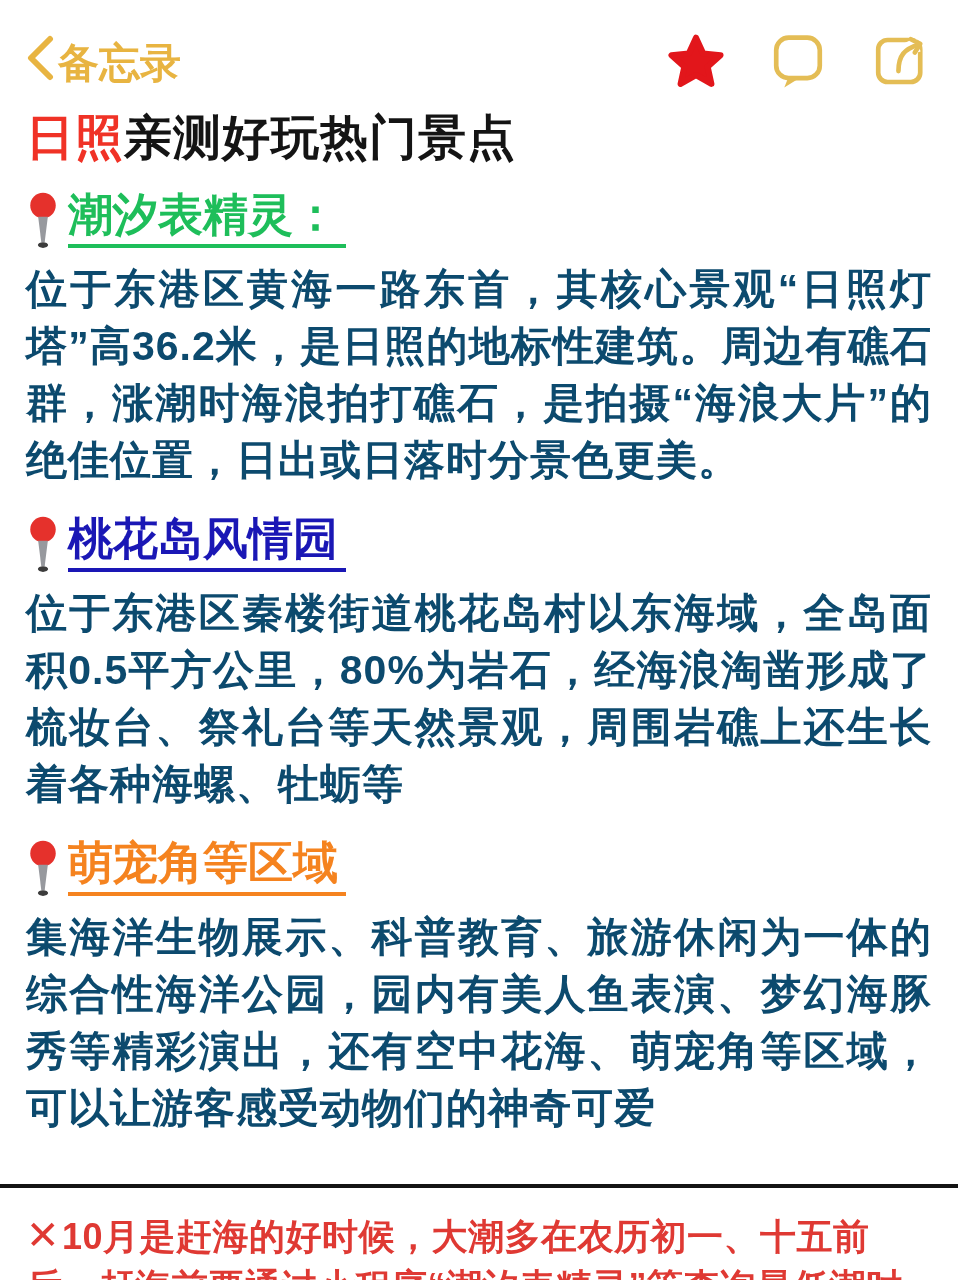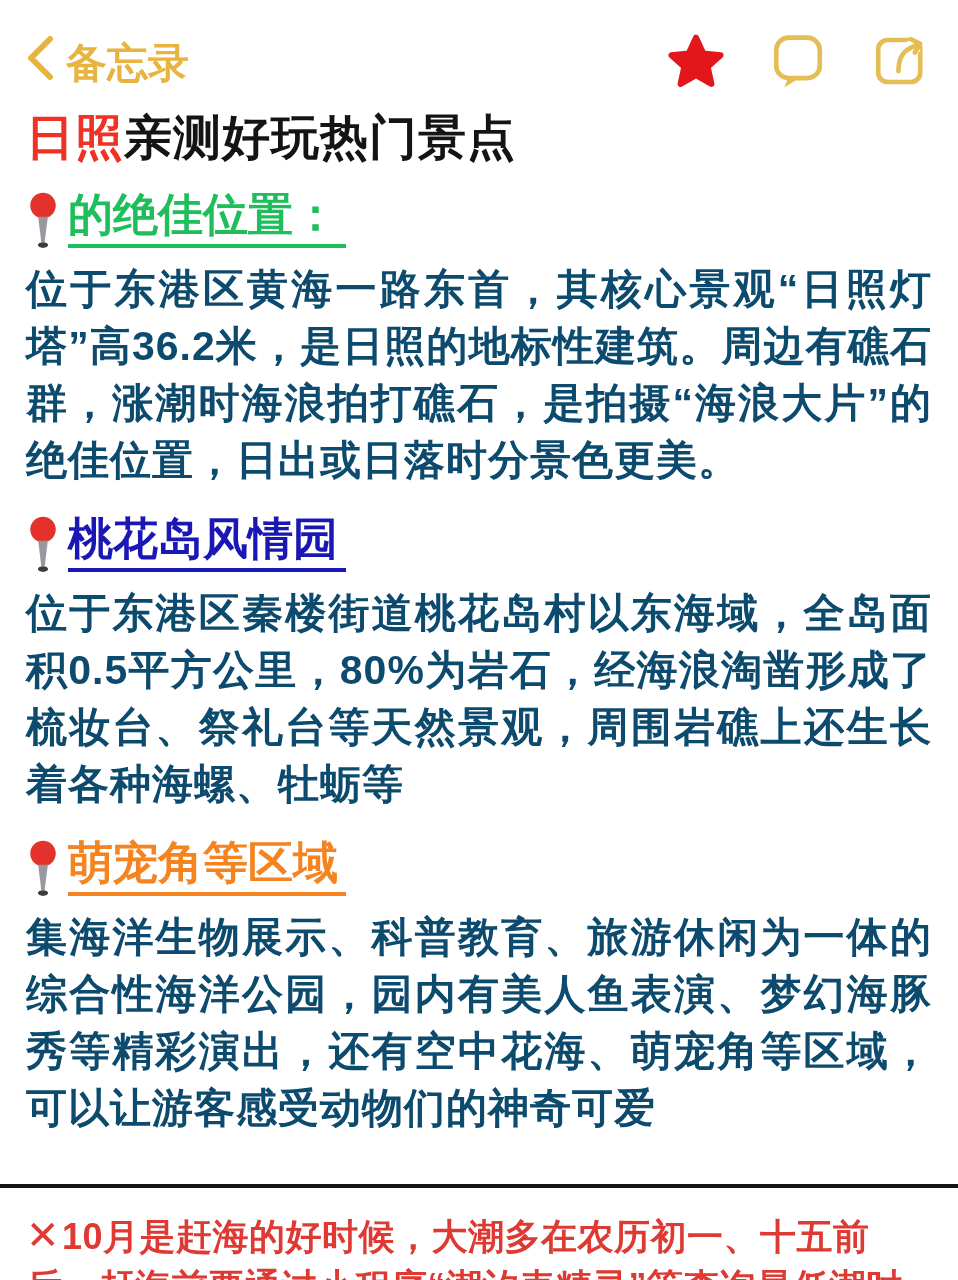--- a/index.html
+++ b/index.html
@@ -15,21 +15,21 @@
   .navbar {
     display: flex;
     justify-content: space-between;
     align-items: center;
     padding: 30px 30px 0 26px;
     height: 96px;
   }
   .back-button {
     display: flex;
     align-items: flex-end;
-    gap: 12px;
+    gap: 4px;
     color: #e8b441;
     font-size: 41px;
     font-weight: 700;
     cursor: pointer;
   }
   .nav-actions {
     display: flex;
     align-items: center;
     gap: 46px;
   }
@@ -174,21 +174,21 @@
 
   <section class="section">
     <div class="sec-head">
       <span class="pin">
         <svg width="34" height="60" viewBox="0 0 24 42">
           <circle cx="12" cy="10" r="9" fill="#e5312c"></circle>
           <path d="M8.6 18 L15.4 18 L13.2 36 L10.8 36 Z" fill="#97999e"></path>
           <ellipse cx="12" cy="38" rx="3.6" ry="2" fill="#3c3c3c"></ellipse>
         </svg>
       </span>
-      <a class="sec-title" style="color: rgb(30, 190, 90);">的绝佳位置：</a>
+      <a class="sec-title" style="color: rgb(30, 190, 90);">潮汐表精灵：</a>
     </div>
     <p class="sec-body">位于东港区黄海一路东首，其核心景观“日照灯塔”高36.2米，是日照的地标性建筑。周边有礁石群，涨潮时海浪拍打礁石，是拍摄“海浪大片”的绝佳位置，日出或日落时分景色更美。</p>
   </section>
 
   <section class="section">
     <div class="sec-head">
       <span class="pin">
         <svg width="34" height="60" viewBox="0 0 24 42">
           <circle cx="12" cy="10" r="9" fill="#e5312c"></circle>
           <path d="M8.6 18 L15.4 18 L13.2 36 L10.8 36 Z" fill="#97999e"></path>

